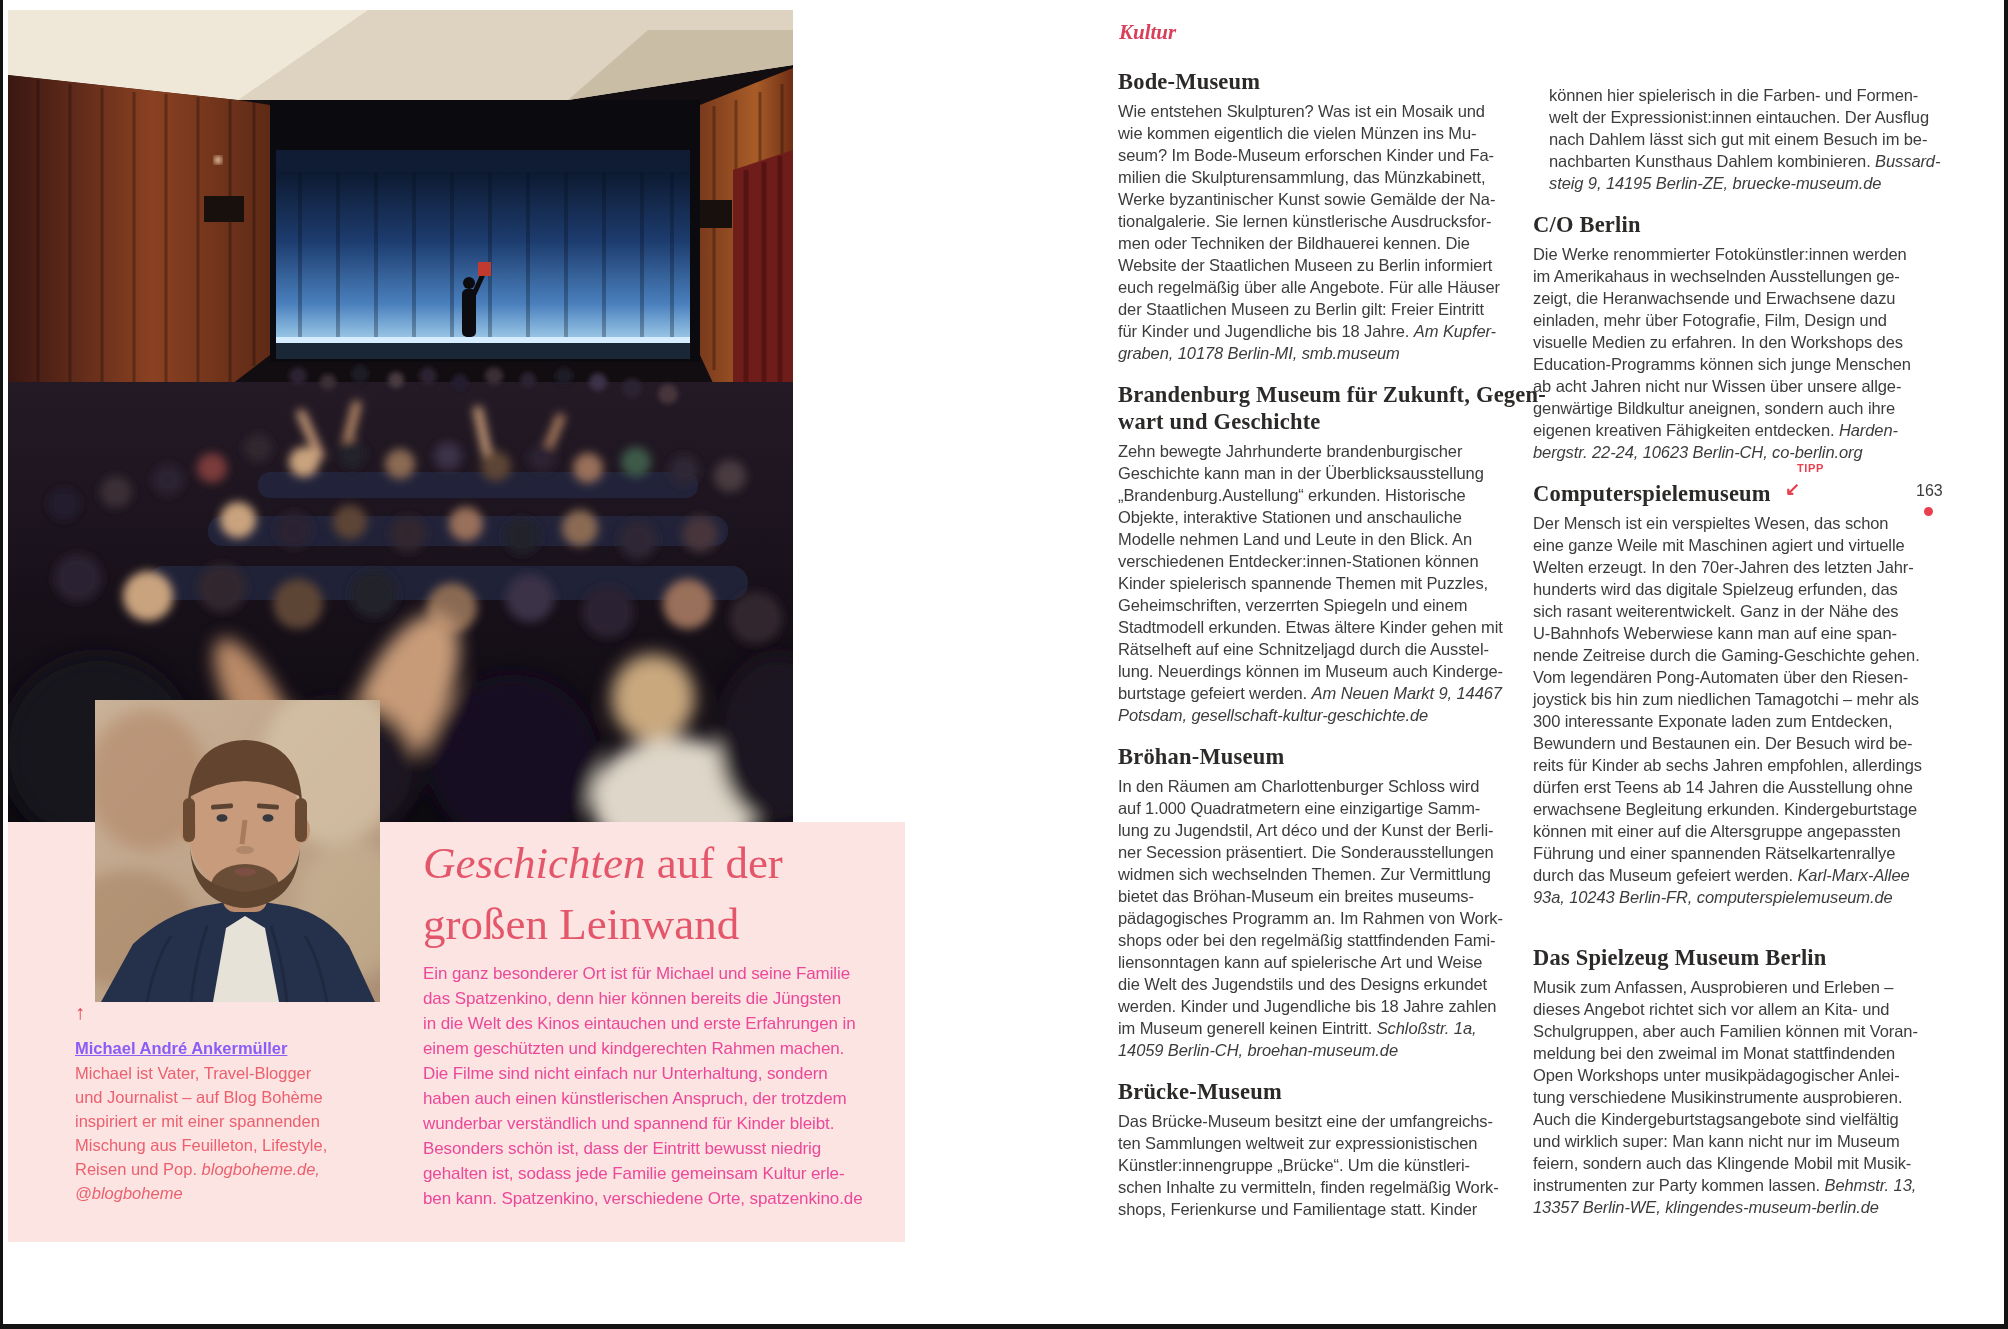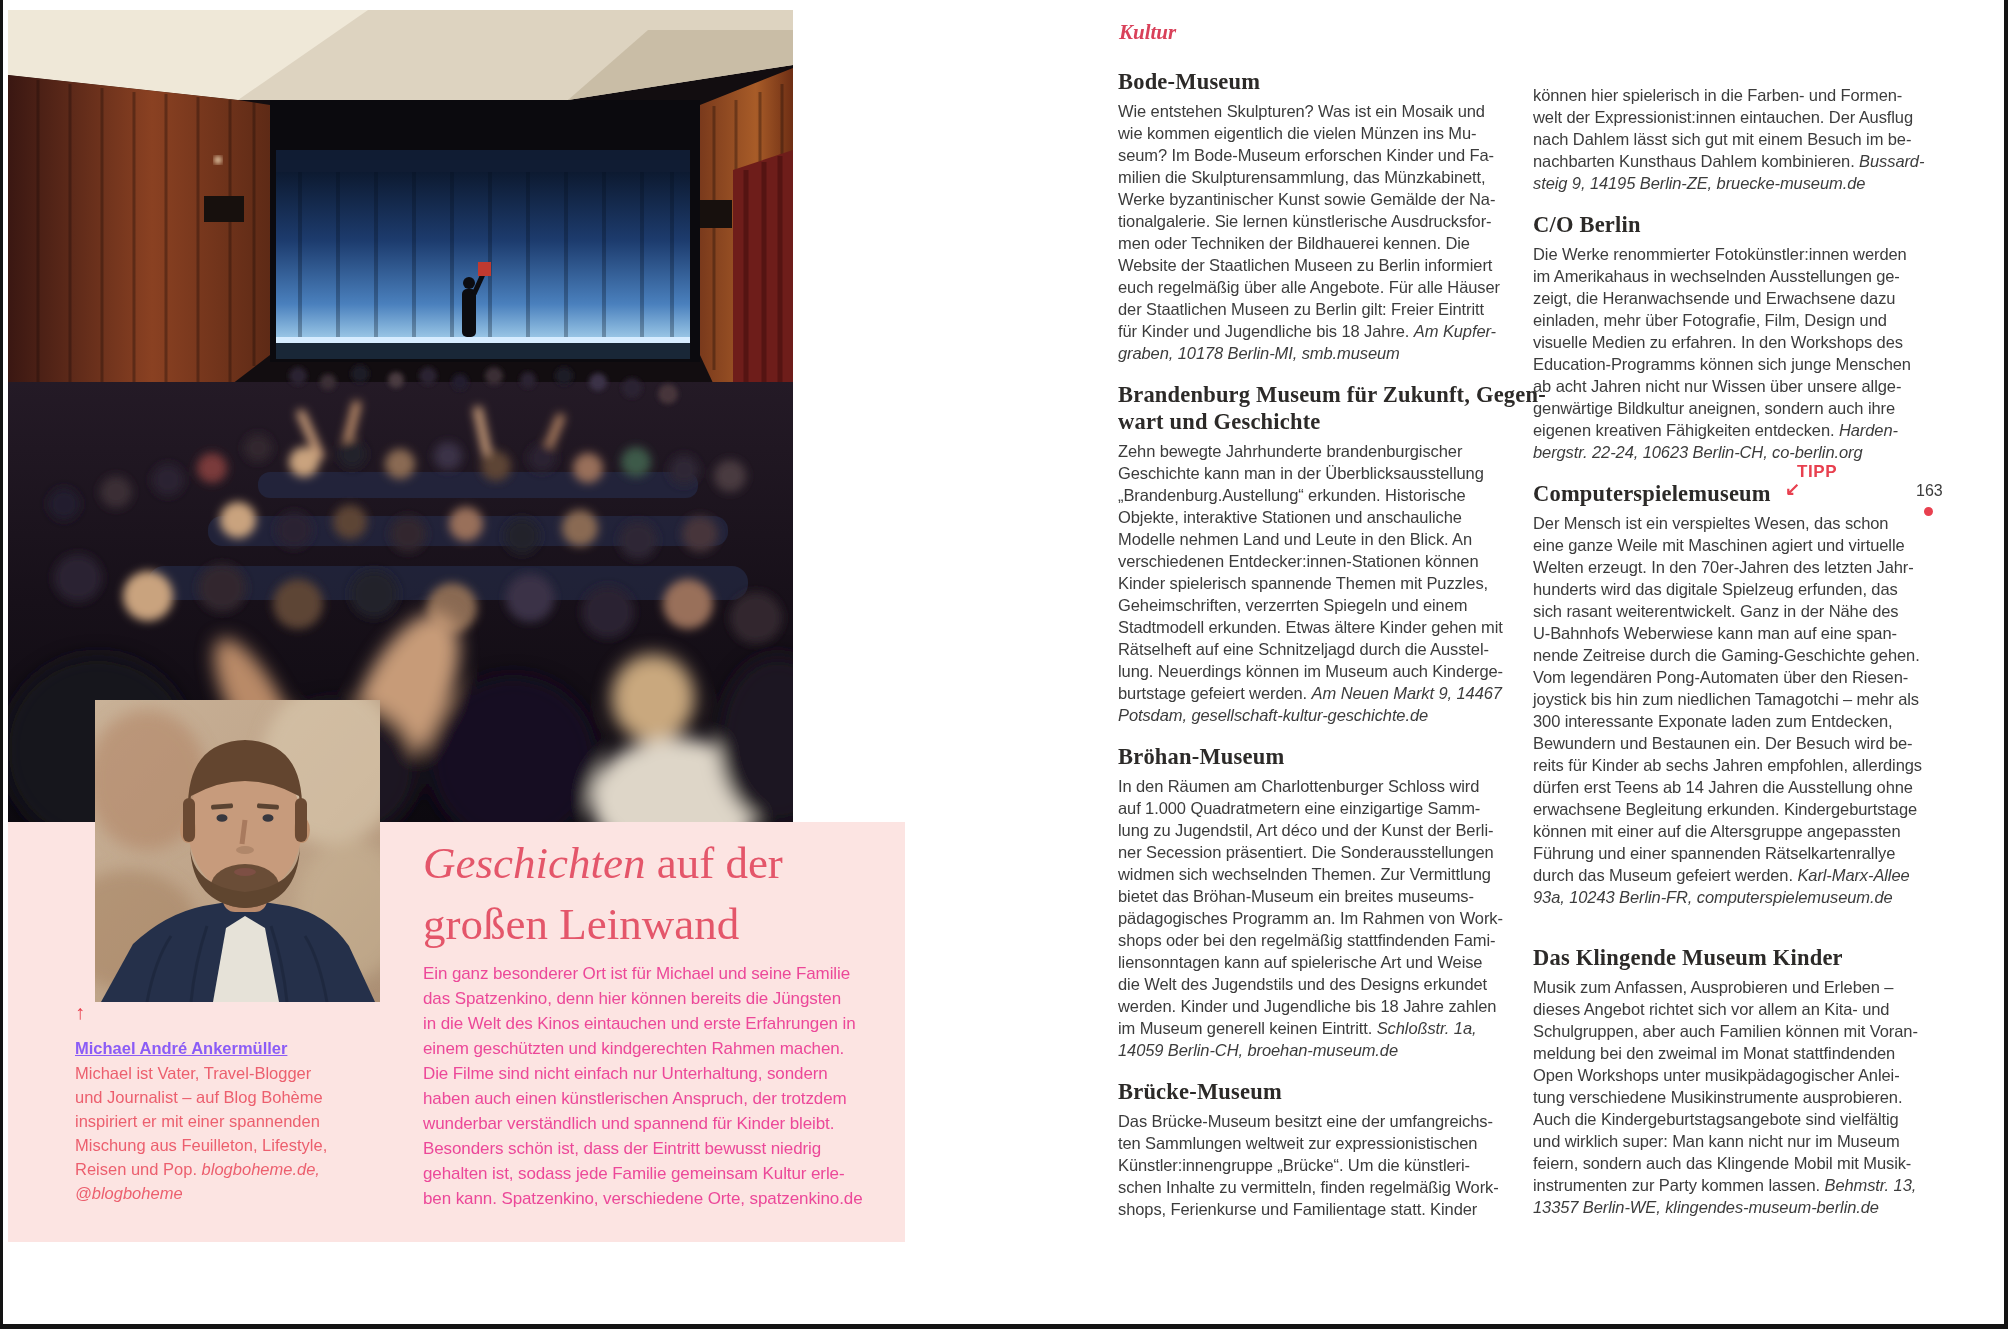--- a/index.html
+++ b/index.html
@@ -36,24 +36,24 @@
   .col{position:absolute;width:420px;}
   .col1{left:1118px;top:68px;}
   .col2{left:1533px;top:84px;}
   section h3{font-family:"Liberation Serif",serif;font-weight:700;font-size:22.5px;
              line-height:27px;color:#2c2a28;margin:17px 0 5px;white-space:pre;letter-spacing:.2px;}
   .col1 section:first-child h3{margin-top:0;}
   .extra-gap h3{margin-top:36px;}
   p.body{margin:0;font-size:16.5px;line-height:22px;color:#3c3c3c;
          white-space:pre;letter-spacing:-0.1px;}
   p.body .addr{font-style:italic;}
-  p.cont{margin:0 0 0 0;}
+  p.cont{margin:0 0 0 16px;}
 
   .tip{position:absolute;left:1797px;top:462px;color:#e8404f;font-weight:700;
-       font-size:17px;letter-spacing:.6px;}
+       font-size:11px;letter-spacing:.6px;}
   .tip-arrow{position:absolute;left:1785px;top:478px;color:#e8404f;font-size:18px;font-weight:700;}
 
   .pagenum{position:absolute;left:1916px;top:482px;font-size:16px;font-weight:400;color:#3c3c3c;}
   .pagedot{position:absolute;left:1924px;top:507px;width:9px;height:9px;border-radius:50%;background:#e8404f;}
 </style>
 </head>
 <body>
 
 <div class="spread">
 
@@ -410,21 +410,21 @@
 Bewundern und Bestaunen ein. Der Besuch wird be-
 reits für Kinder ab sechs Jahren empfohlen, allerdings
 dürfen erst Teens ab 14 Jahren die Ausstellung ohne
 erwachsene Begleitung erkunden. Kindergeburtstage
 können mit einer auf die Altersgruppe angepassten
 Führung und einer spannenden Rätselkartenrallye
 durch das Museum gefeiert werden. </span><span class="addr">Karl-Marx-Allee
 93a, 10243 Berlin-FR, computerspielemuseum.de</span></p>
     </section>
     <section class="extra-gap">
-      <h3>Das Klingende Museum Kinder</h3>
+      <h3>Das Spielzeug Museum Berlin</h3>
       <p class="body"><span>Musik zum Anfassen, Ausprobieren und Erleben –
 dieses Angebot richtet sich vor allem an Kita- und
 Schulgruppen, aber auch Familien können mit Voran-
 meldung bei den zweimal im Monat stattfindenden
 Open Workshops unter musikpädagogischer Anlei-
 tung verschiedene Musikinstrumente ausprobieren.
 Auch die Kindergeburtstagsangebote sind vielfältig
 und wirklich super: Man kann nicht nur im Museum
 feiern, sondern auch das Klingende Mobil mit Musik-
 instrumenten zur Party kommen lassen. </span><span class="addr">Behmstr. 13,

